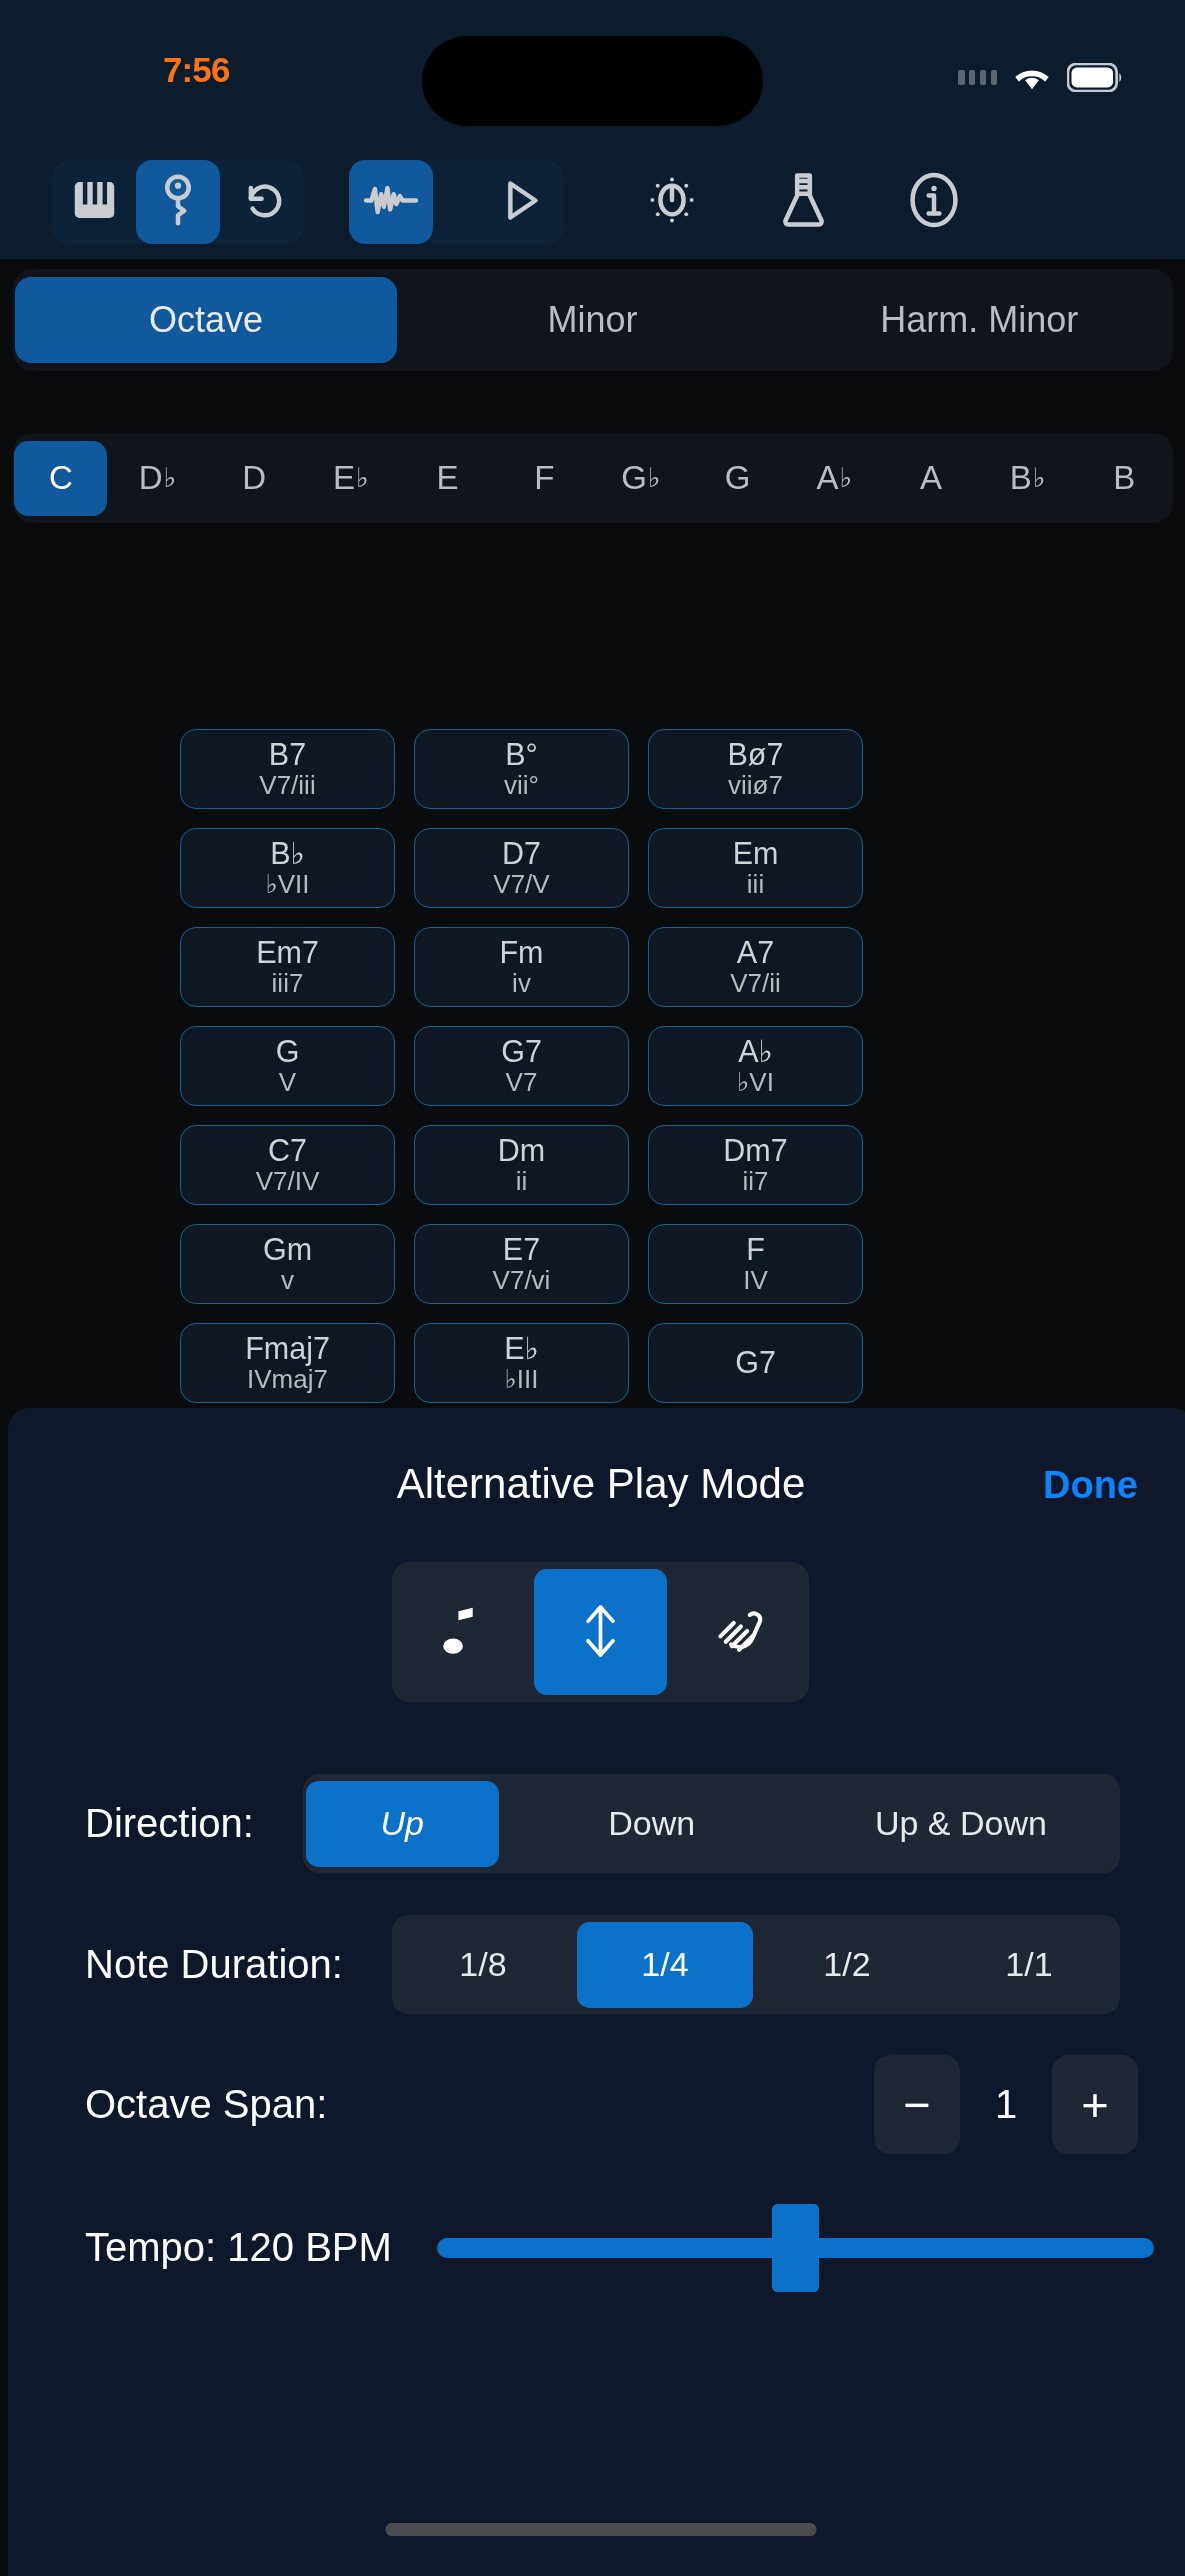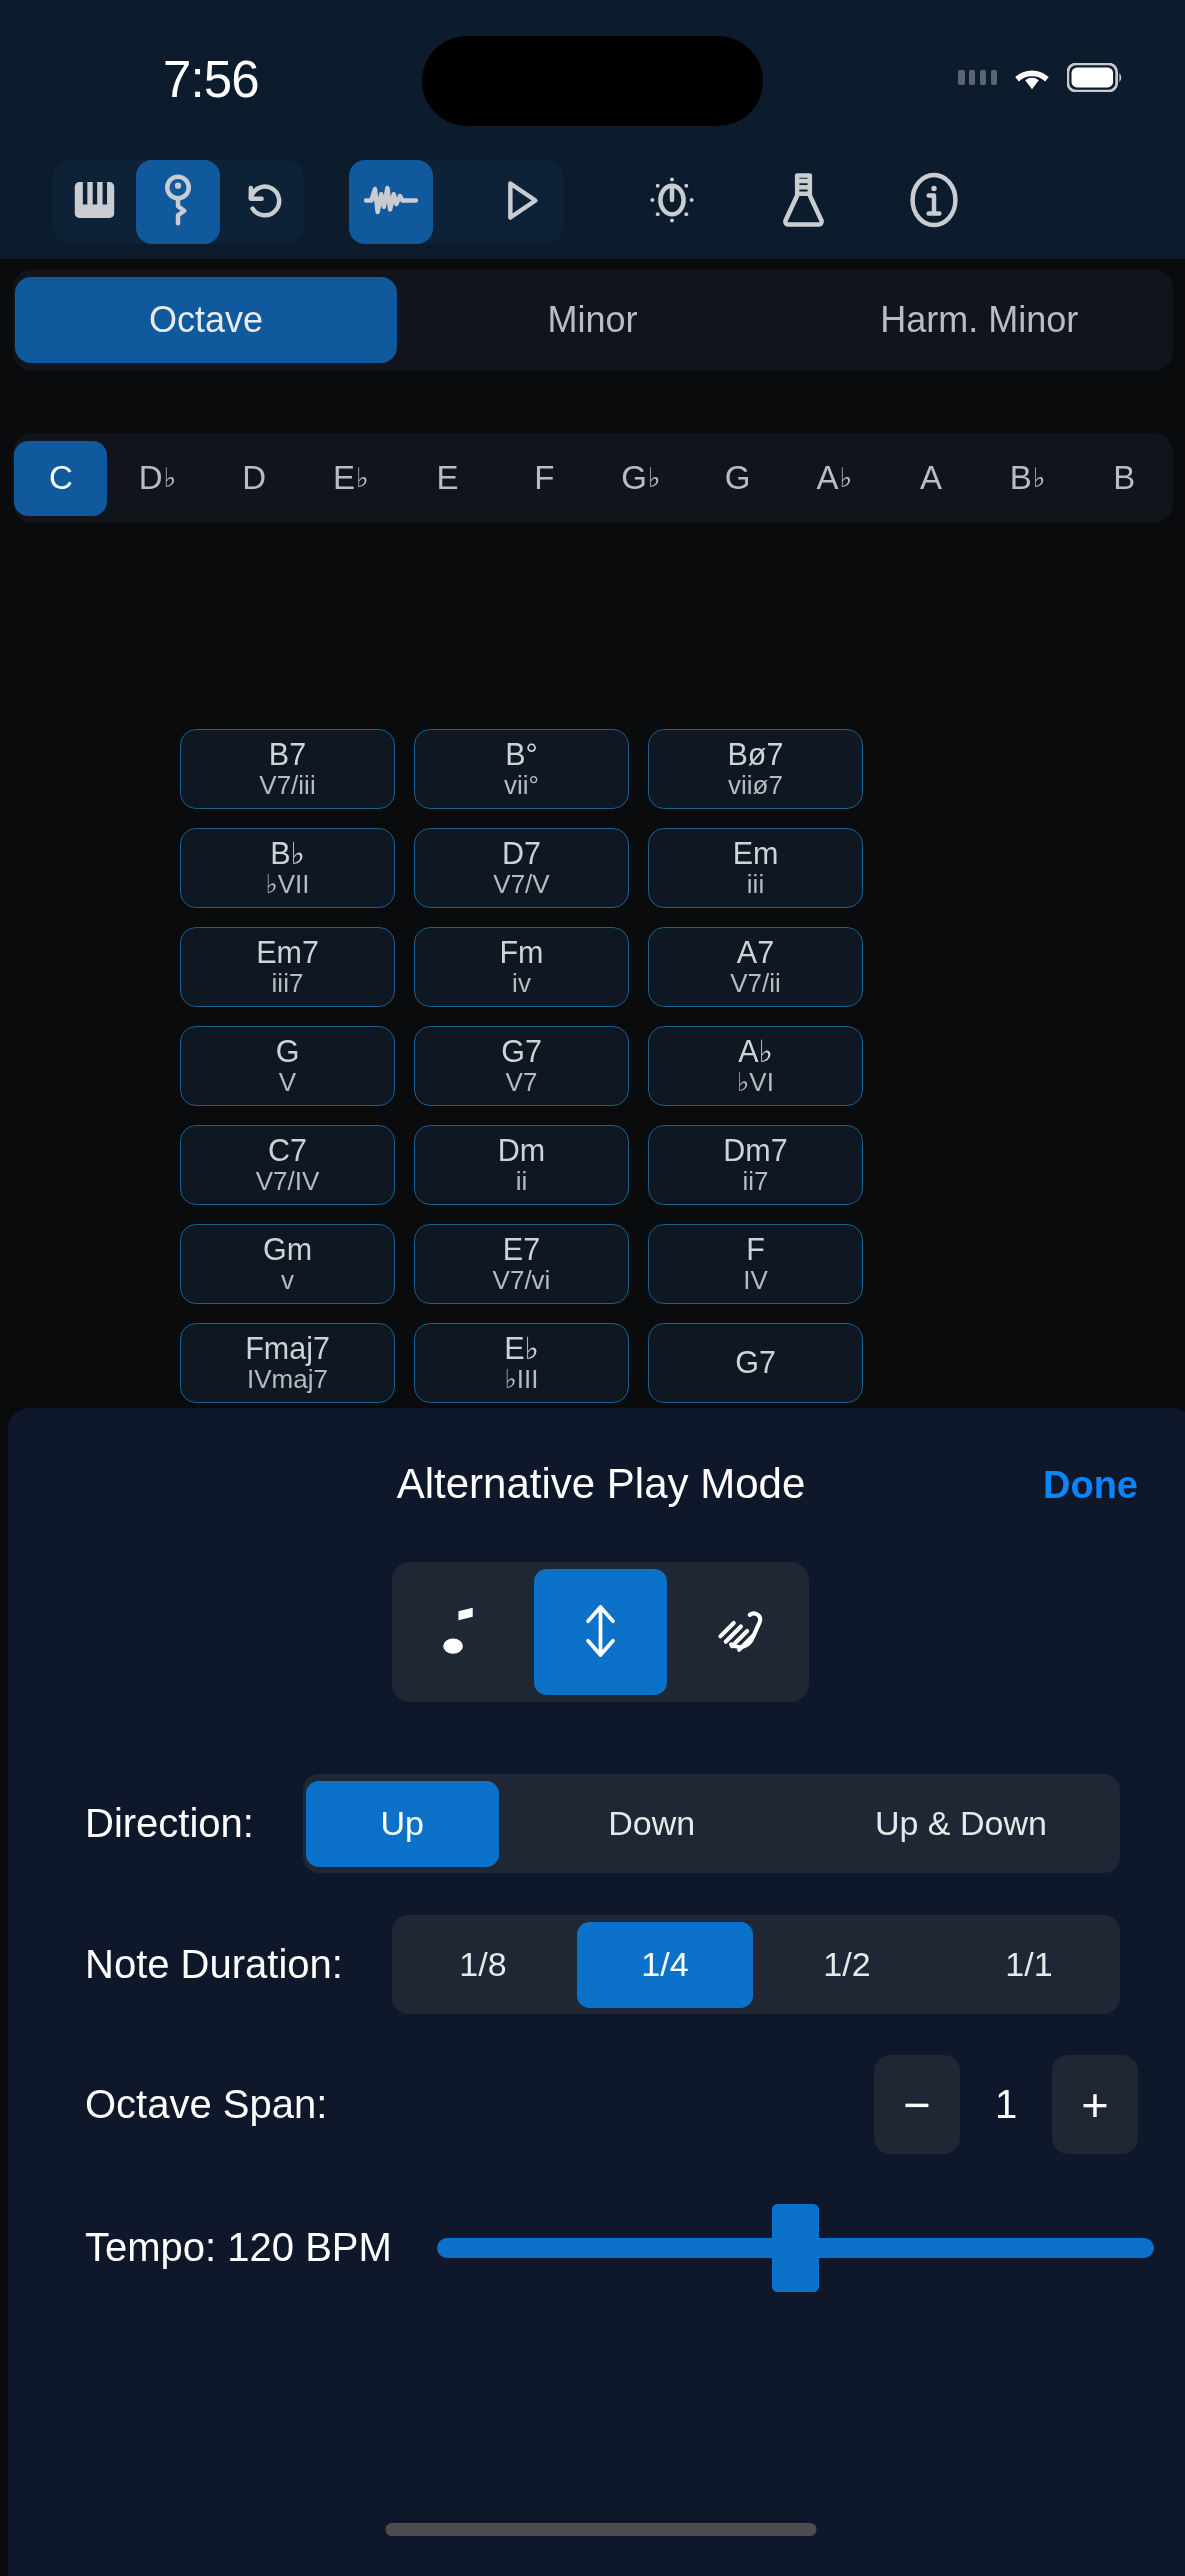--- a/index.html
+++ b/index.html
@@ -17,21 +17,21 @@
   }
 
   
   .statusbar {
     position:absolute; top:0; left:0;
     width:1186px; height:144px;
     background:#0c1c2c;
   }
   .sb-time {
     position:absolute; left:163px; top:50px;
-    font-size:51px; font-weight:400; color:#ffffff;
+    font-size:35px; font-weight:700; color:#f97316;
     letter-spacing:-0.9px;
   }
   .notch {
     position:absolute; left:422px; top:36px;
     width:341px; height:90px;
     background:#000; border-radius:47px;
   }
   .sb-right {
     position:absolute; right:63px; top:63px;
     display:flex; align-items:center; gap:16px;
@@ -492,21 +492,21 @@
               <path d="M7 34 L22 19 M13 40 L30 23 M20 45 L37 28 M28 49 L44 33" fill="none" stroke="#fff" stroke-width="4.6" stroke-linecap="round"></path>
               <path d="M40 10 a7 7 0 0 1 11 8 l-8 18 a16 16 0 0 1 -24 7" fill="none" stroke="#fff" stroke-width="4.6" stroke-linecap="round" stroke-linejoin="round"></path>
             </svg>
         </span>
       </div>
     </div>
 
     <div class="row" style="top:366px;">
       <div class="row-label">Direction:</div>
       <div class="seg" style="margin-left:25px; width:817px;">
-        <div class="seg-item sel" style="width:194px;">
+        <div class="seg-item sel" style="width:194px;font-style:italic;">
             <span>Up</span>
           </div>
         <div class="seg-item" style="width:296px;">
             <span>Down</span>
           </div>
         <div class="seg-item" style="width:314px;">
             <span>Up &amp; Down</span>
           </div>
       </div>
     </div>

